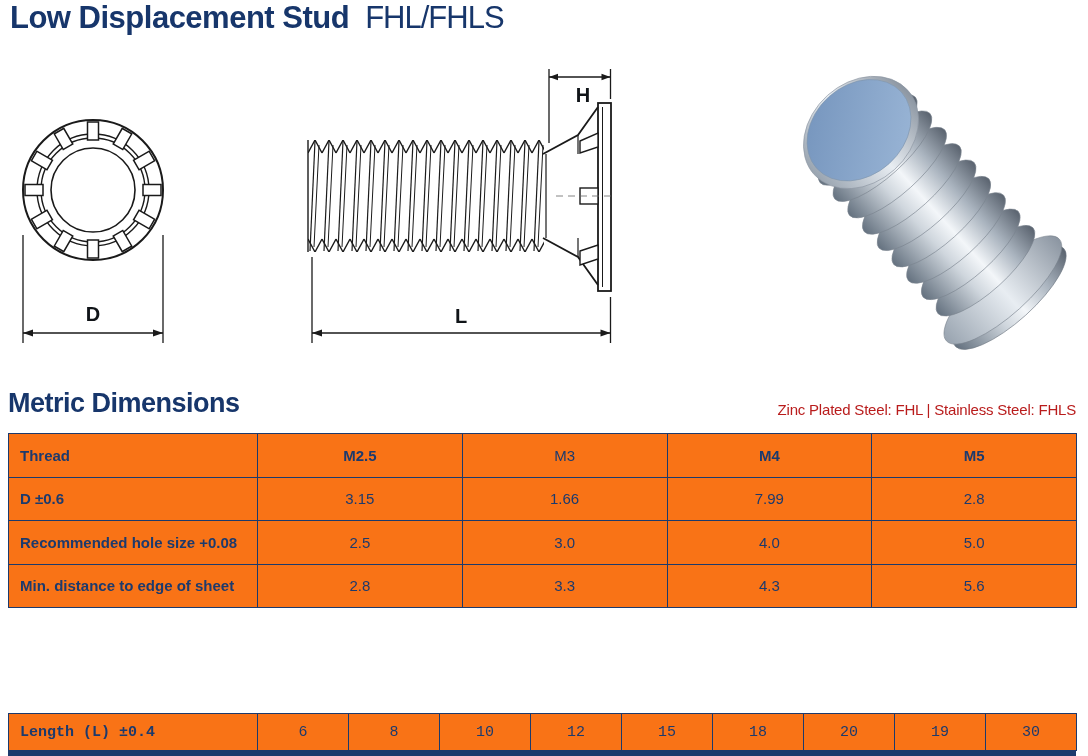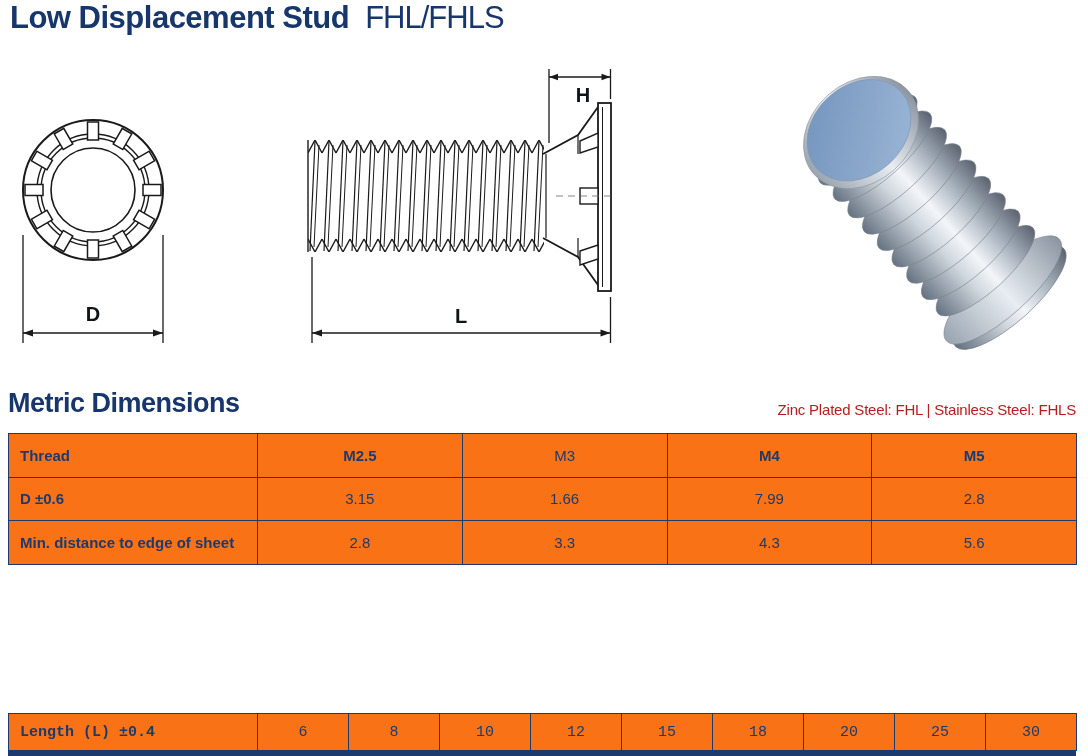--- a/index.html
+++ b/index.html
@@ -175,20 +175,27 @@
       <td class="val" style="font-weight:bold">M5</td>
     </tr>
     <tr>
       <td class="lbl">D ±0.6</td>
       <td class="val">3.15</td>
       <td class="val">1.66</td>
       <td class="val">7.99</td>
       <td class="val">2.8</td>
     </tr>
     <tr>
+      <td class="lbl">Recommended hole size +0.08</td>
+      <td class="val">2.5</td>
+      <td class="val">3.0</td>
+      <td class="val">4.0</td>
+      <td class="val">5.0</td>
+    </tr>
+    <tr>
       <td class="lbl">Min. distance to edge of sheet</td>
       <td class="val">2.8</td>
       <td class="val">3.3</td>
       <td class="val">4.3</td>
       <td class="val">5.6</td>
     </tr>
   </tbody>
     </table>
 
   <table class="len-table">
@@ -207,21 +214,21 @@
     <tbody>
         <tr>
       <td class="lbl">Length (L) ±0.4</td>
       <td class="val">6</td>
       <td class="val">8</td>
       <td class="val">10</td>
       <td class="val">12</td>
       <td class="val">15</td>
       <td class="val">18</td>
       <td class="val">20</td>
-      <td class="val">25</td>
+      <td class="val">19</td>
       <td class="val">30</td>
     </tr>
   </tbody>
     </table>
 
   <div class="bottom-bar"></div>
 
 </div>
 
 </body></html>

